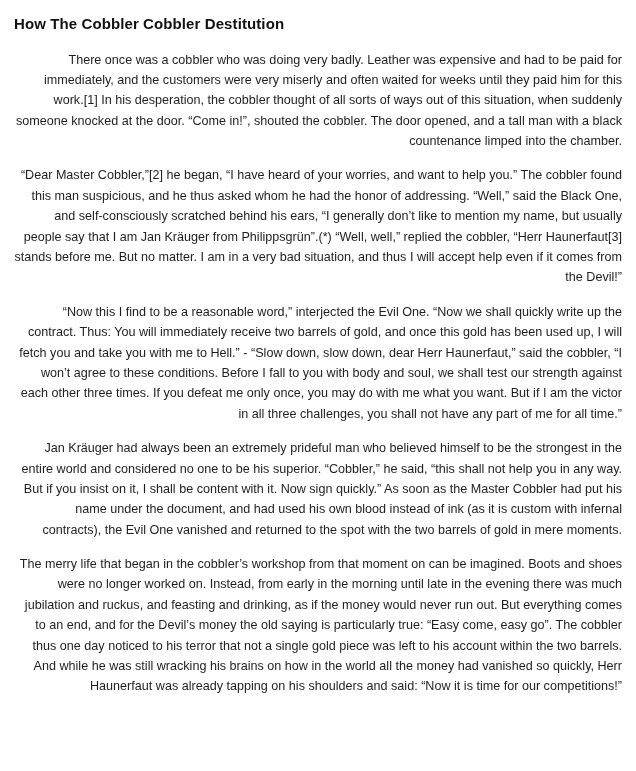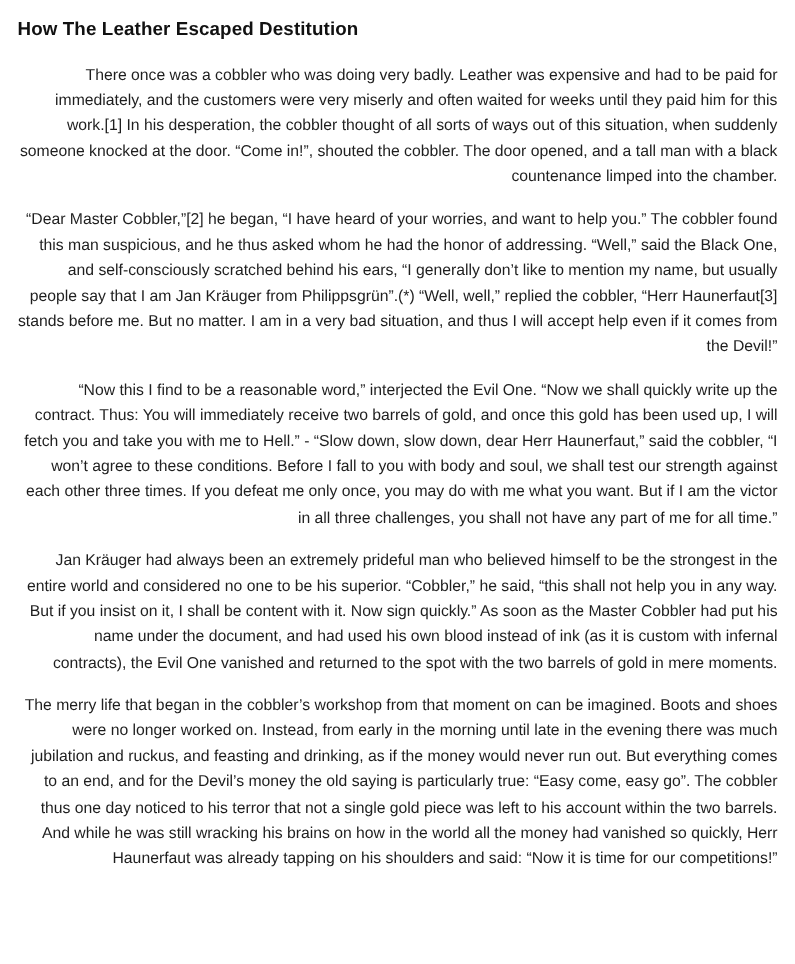--- a/index.html
+++ b/index.html
@@ -37,19 +37,19 @@
     text-align: right;
   }
   .para:last-child {
     margin-bottom: 12px;
   }
 </style>
 </head>
 <body>
 
 <div class="page">
-  <h1 class="doc-title">How The Leather Escaped Destitution</h1>
+  <h1 class="doc-title">How The Cobbler Cobbler Destitution</h1>
   <p class="para">There once was a cobbler who was doing very badly. Leather was expensive and had to be paid for immediately, and the customers were very miserly and often waited for weeks until they paid him for this work.[1] In his desperation, the cobbler thought of all sorts of ways out of this situation, when suddenly someone knocked at the door. “Come in!”, shouted the cobbler. The door opened, and a tall man with a black countenance limped into the chamber.</p>
   <p class="para">“Dear Master Cobbler,”[2] he began, “I have heard of your worries, and want to help you.” The cobbler found this man suspicious, and he thus asked whom he had the honor of addressing. “Well,” said the Black One, and self-consciously scratched behind his ears, “I generally don’t like to mention my name, but usually people say that I am Jan Kräuger from Philippsgrün”.(*) “Well, well,” replied the cobbler, “Herr Haunerfaut[3] stands before me. But no matter. I am in a very bad situation, and thus I will accept help even if it comes from the Devil!”</p>
   <p class="para">“Now this I find to be a reasonable word,” interjected the Evil One. “Now we shall quickly write up the contract. Thus: You will immediately receive two barrels of gold, and once this gold has been used up, I will fetch you and take you with me to Hell.” - “Slow down, slow down, dear Herr Haunerfaut,” said the cobbler, “I won’t agree to these conditions. Before I fall to you with body and soul, we shall test our strength against each other three times. If you defeat me only once, you may do with me what you want. But if I am the victor in all three challenges, you shall not have any part of me for all time.”</p>
   <p class="para">Jan Kräuger had always been an extremely prideful man who believed himself to be the strongest in the entire world and considered no one to be his superior. “Cobbler,” he said, “this shall not help you in any way. But if you insist on it, I shall be content with it. Now sign quickly.” As soon as the Master Cobbler had put his name under the document, and had used his own blood instead of ink (as it is custom with infernal contracts), the Evil One vanished and returned to the spot with the two barrels of gold in mere moments.</p>
   <p class="para">The merry life that began in the cobbler’s workshop from that moment on can be imagined. Boots and shoes were no longer worked on. Instead, from early in the morning until late in the evening there was much jubilation and ruckus, and feasting and drinking, as if the money would never run out. But everything comes to an end, and for the Devil’s money the old saying is particularly true: “Easy come, easy go”. The cobbler thus one day noticed to his terror that not a single gold piece was left to his account within the two barrels. And while he was still wracking his brains on how in the world all the money had vanished so quickly, Herr Haunerfaut was already tapping on his shoulders and said: “Now it is time for our competitions!”</p>
 </div>
 
 </body></html>

